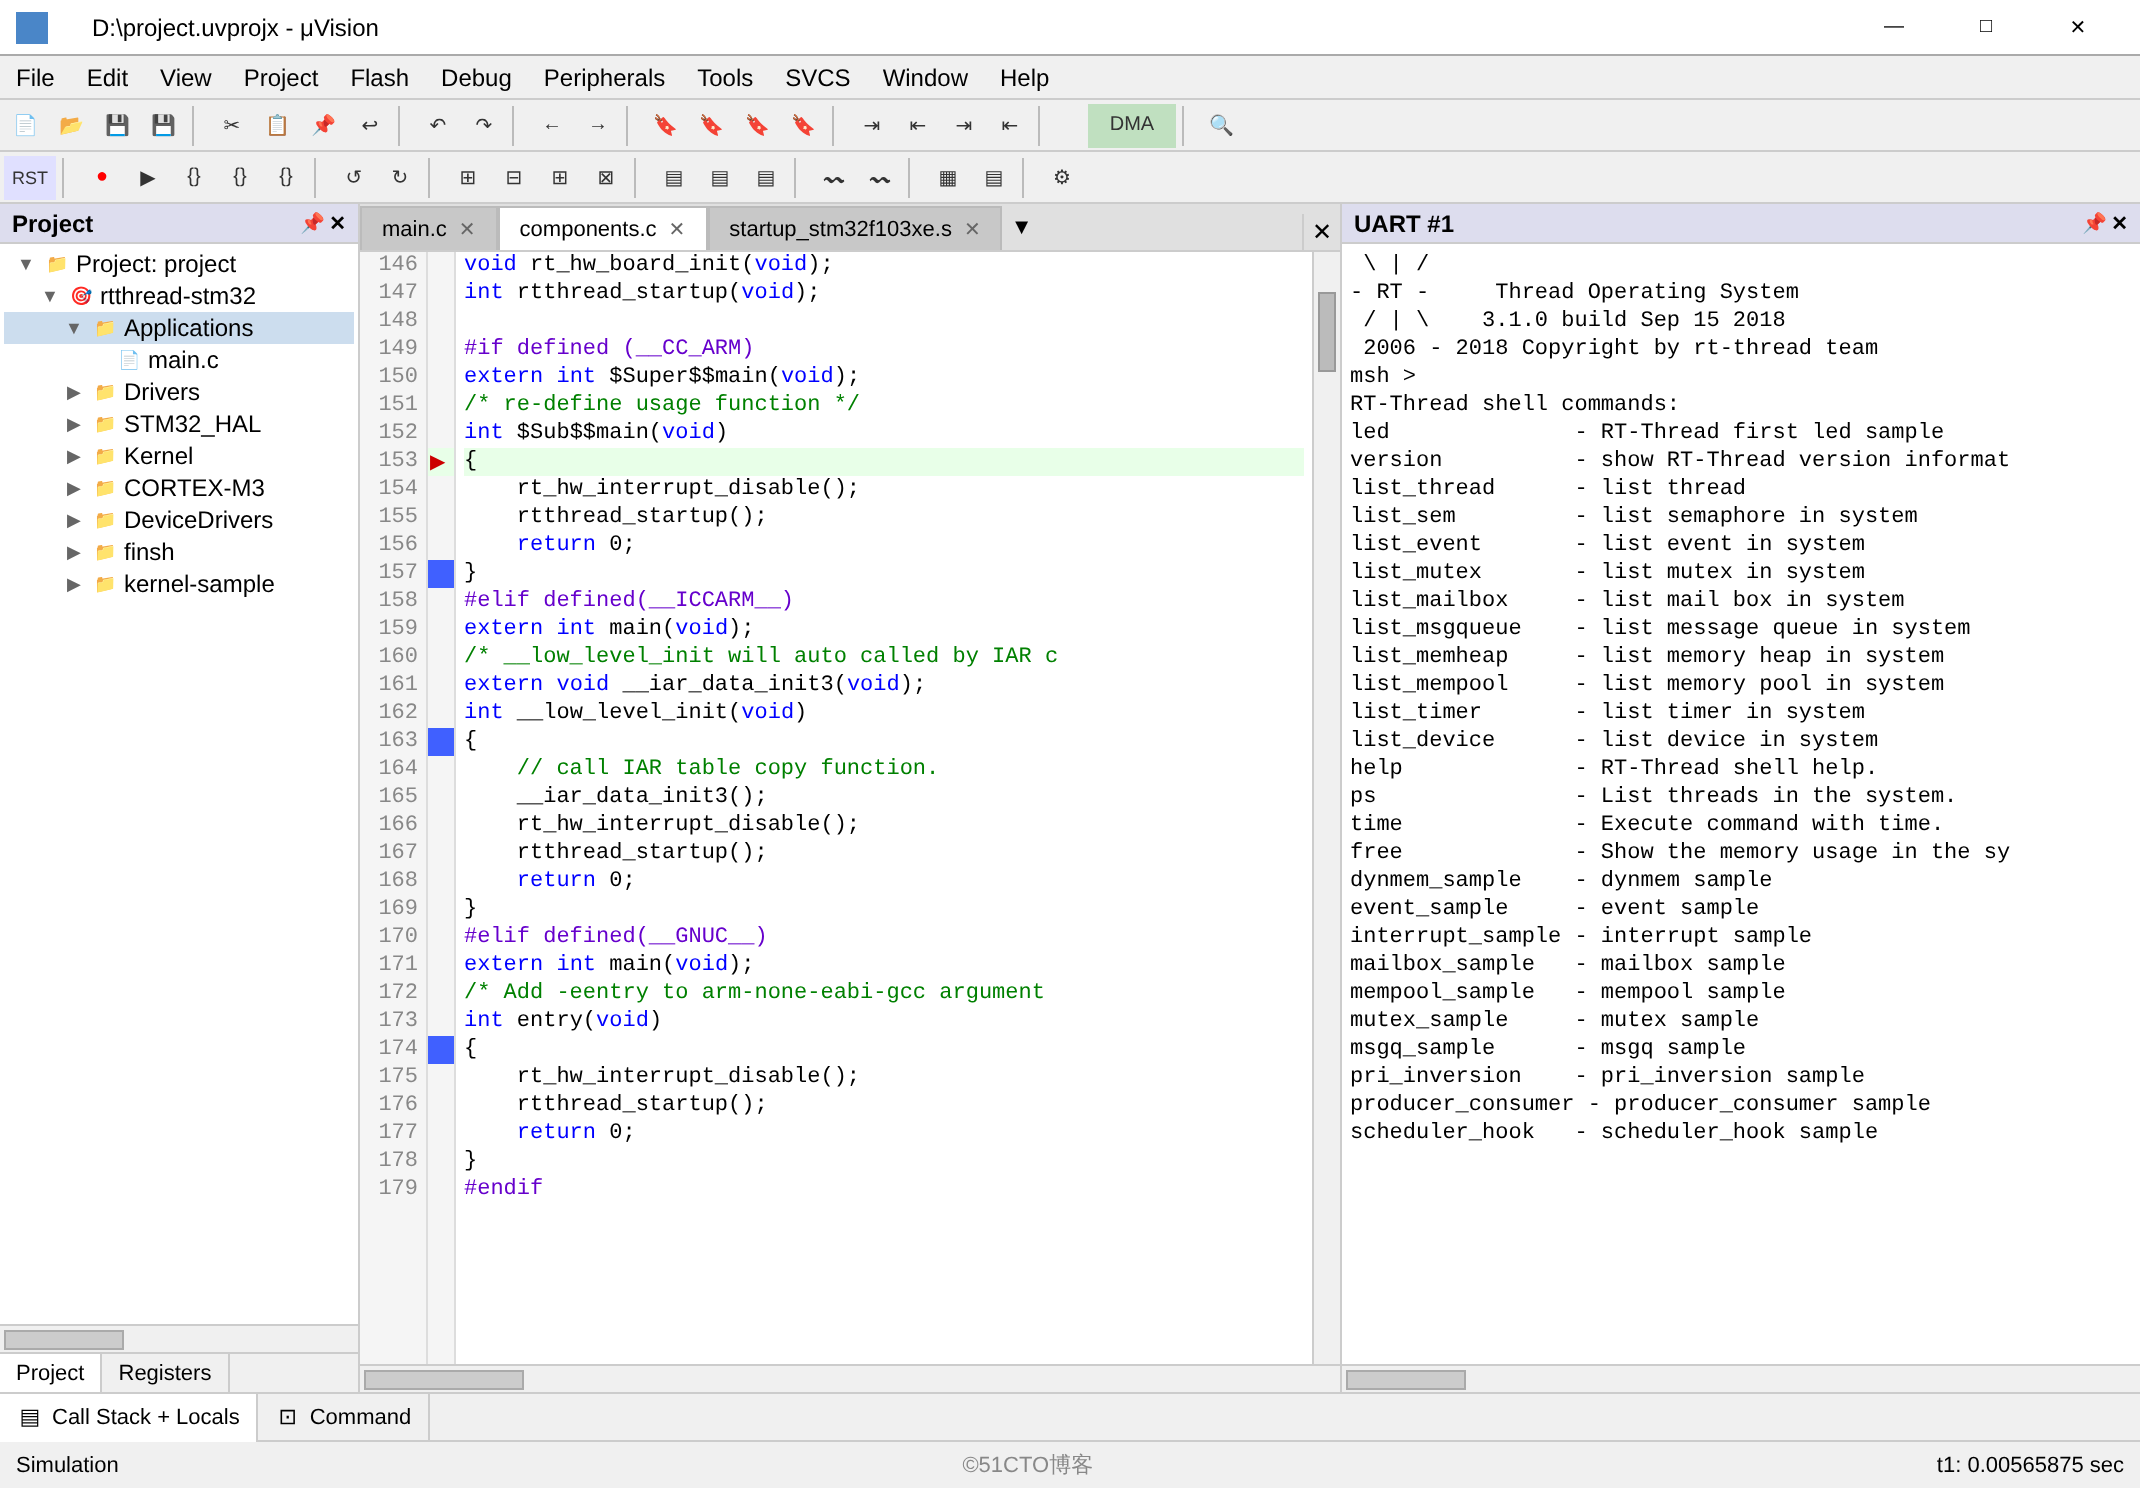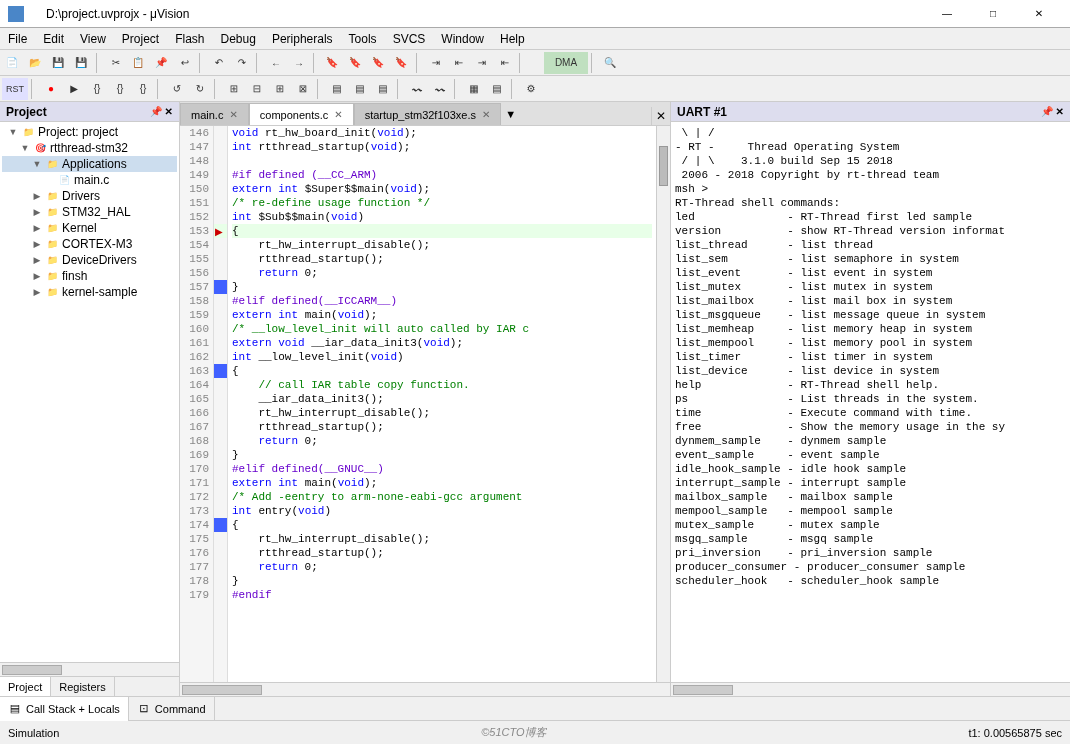--- a/index.html
+++ b/index.html
@@ -413,21 +413,20 @@
       <div class="uart-line">list_memheap     - list memory heap in system</div>
       <div class="uart-line">list_mempool     - list memory pool in system</div>
       <div class="uart-line">list_timer       - list timer in system</div>
       <div class="uart-line">list_device      - list device in system</div>
       <div class="uart-line">help             - RT-Thread shell help.</div>
       <div class="uart-line">ps               - List threads in the system.</div>
       <div class="uart-line">time             - Execute command with time.</div>
       <div class="uart-line">free             - Show the memory usage in the sy</div>
       <div class="uart-line">dynmem_sample    - dynmem sample</div>
       <div class="uart-line">event_sample     - event sample</div>
-      <div class="uart-line">idle_hook_sample - idle hook sample</div>
       <div class="uart-line">interrupt_sample - interrupt sample</div>
       <div class="uart-line">mailbox_sample   - mailbox sample</div>
       <div class="uart-line">mempool_sample   - mempool sample</div>
       <div class="uart-line">mutex_sample     - mutex sample</div>
       <div class="uart-line">msgq_sample      - msgq sample</div>
       <div class="uart-line">pri_inversion    - pri_inversion sample</div>
       <div class="uart-line">producer_consumer - producer_consumer sample</div>
       <div class="uart-line">scheduler_hook   - scheduler_hook sample</div>
     </div>
     <div class="uart-scroll-x">
@@ -442,15 +441,15 @@
     <span>Call Stack + Locals</span>
   </div>
   <div class="cs-tab">
     <span class="cs-icon">⊡</span>
     <span>Command</span>
   </div>
 </div>
 
 <div id="statusbar">
   <span>Simulation</span>
-  <span style="color:#888;font-style:italic;">©51CTO博客</span>
+  <span style="color:#888;">©51CTO博客</span>
   <span>t1: 0.00565875 sec</span>
 </div>
 
 </body></html>

